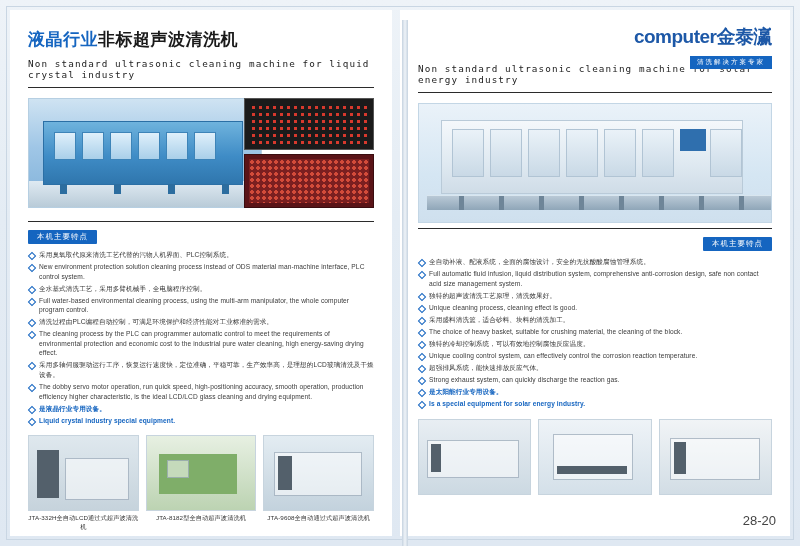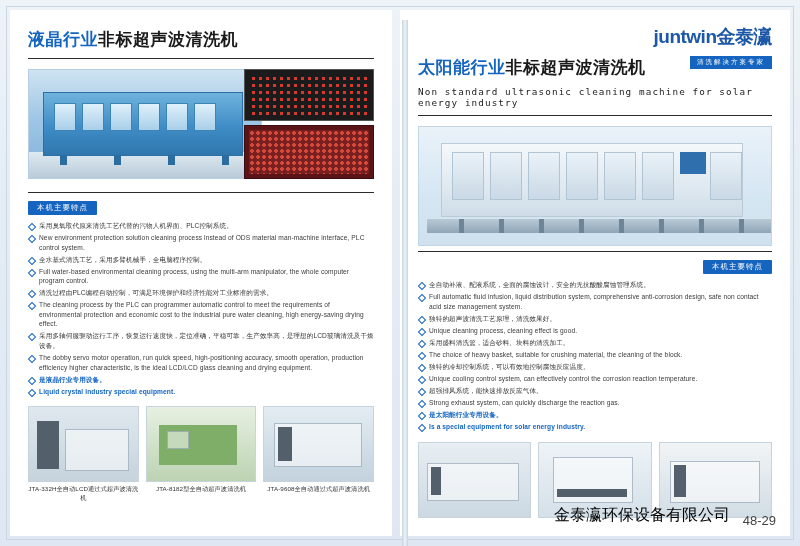--- a/index.html
+++ b/index.html
@@ -131,20 +131,21 @@
 
 <div class="page">
   <div class="spread">
 
     <div class="panel left">
 
       <div class="head">
         <h1>
           <span class="blue">液晶行业</span><span>非标超声波清洗机</span>
         </h1>
+        <p class="en">Non standard ultrasonic cleaning machine for liquid crystal industry</p>
       </div>
       <div class="rule"></div>
 
       <div class="hero">
         <div class="hero-main">
           <div class="floor"></div>
           <div class="mach">
             <div class="win" style="left:10px"></div>
             <div class="win" style="left:38px"></div>
             <div class="win" style="left:66px"></div>
@@ -206,32 +207,29 @@
           </div>
           <div class="cap">JTA-9608全自动通过式超声波清洗机</div>
         </div>
       </div>
     </div>
 
     <div class="panel right">
 
       <div class="logo">
         <div class="mark">
-          <span>juntwin</span><span class="cn">金泰瀛</span>
+          <span>computer</span><span class="cn">金泰瀛</span>
         </div>
         <svg class="slash" viewBox="0 0 24 24">
           <line x1="20" y1="2" x2="6" y2="20" stroke="#1d58a7" stroke-width="2"></line>
         </svg>
         <div class="slogan">清洗解决方案专家</div>
       </div>
 
       <div class="head" style="padding-top:46px;">
-        <h1>
-          <span class="blue">太阳能行业</span><span>非标超声波清洗机</span>
-        </h1>
         <p class="en">Non standard ultrasonic cleaning machine for solar energy industry</p>
       </div>
       <div class="rule"></div>
 
       <div class="hero-r">
         <div class="body">
           <div class="bay" style="left:10px"></div>
           <div class="bay" style="left:48px"></div>
           <div class="bay" style="left:86px"></div>
           <div class="bay" style="left:124px"></div>
@@ -290,20 +288,19 @@
         <div class="thumb">
           <div class="img t6">
             <div class="box" style="left:10px;top:18px;width:88px;height:40px;"></div>
             <div class="dk" style="left:14px;top:22px;width:12px;height:32px;"></div>
           </div>
 
         </div>
       </div>
 
       <div class="footwrap">
-        <div class="cn">金泰瀛环保设备有限公司</div>
-      </div>
-      <div class="pageno">48-29</div>
+      </div>
+      <div class="pageno">28-20</div>
     </div>
 
     <div class="gutter"></div>
   </div>
 </div>
 
 </body></html>

